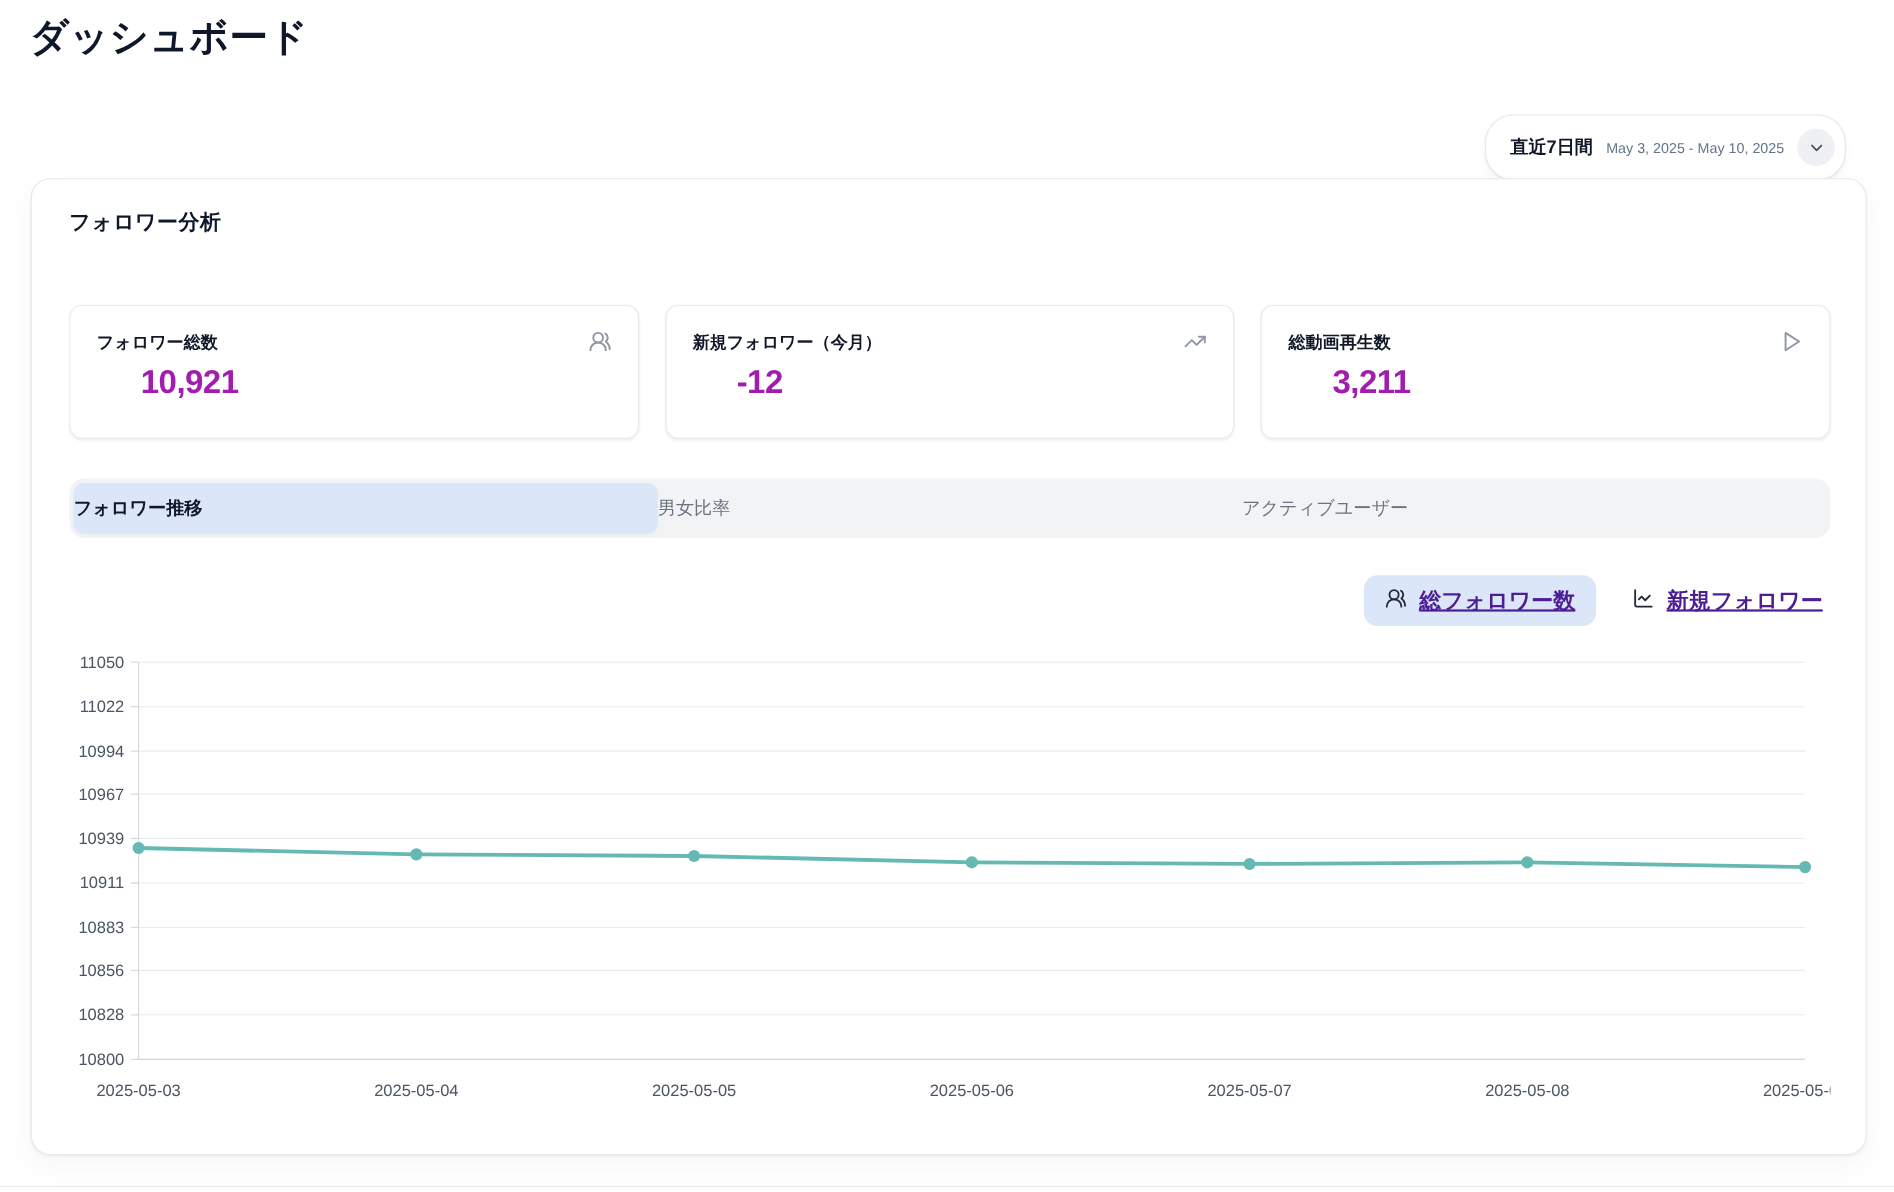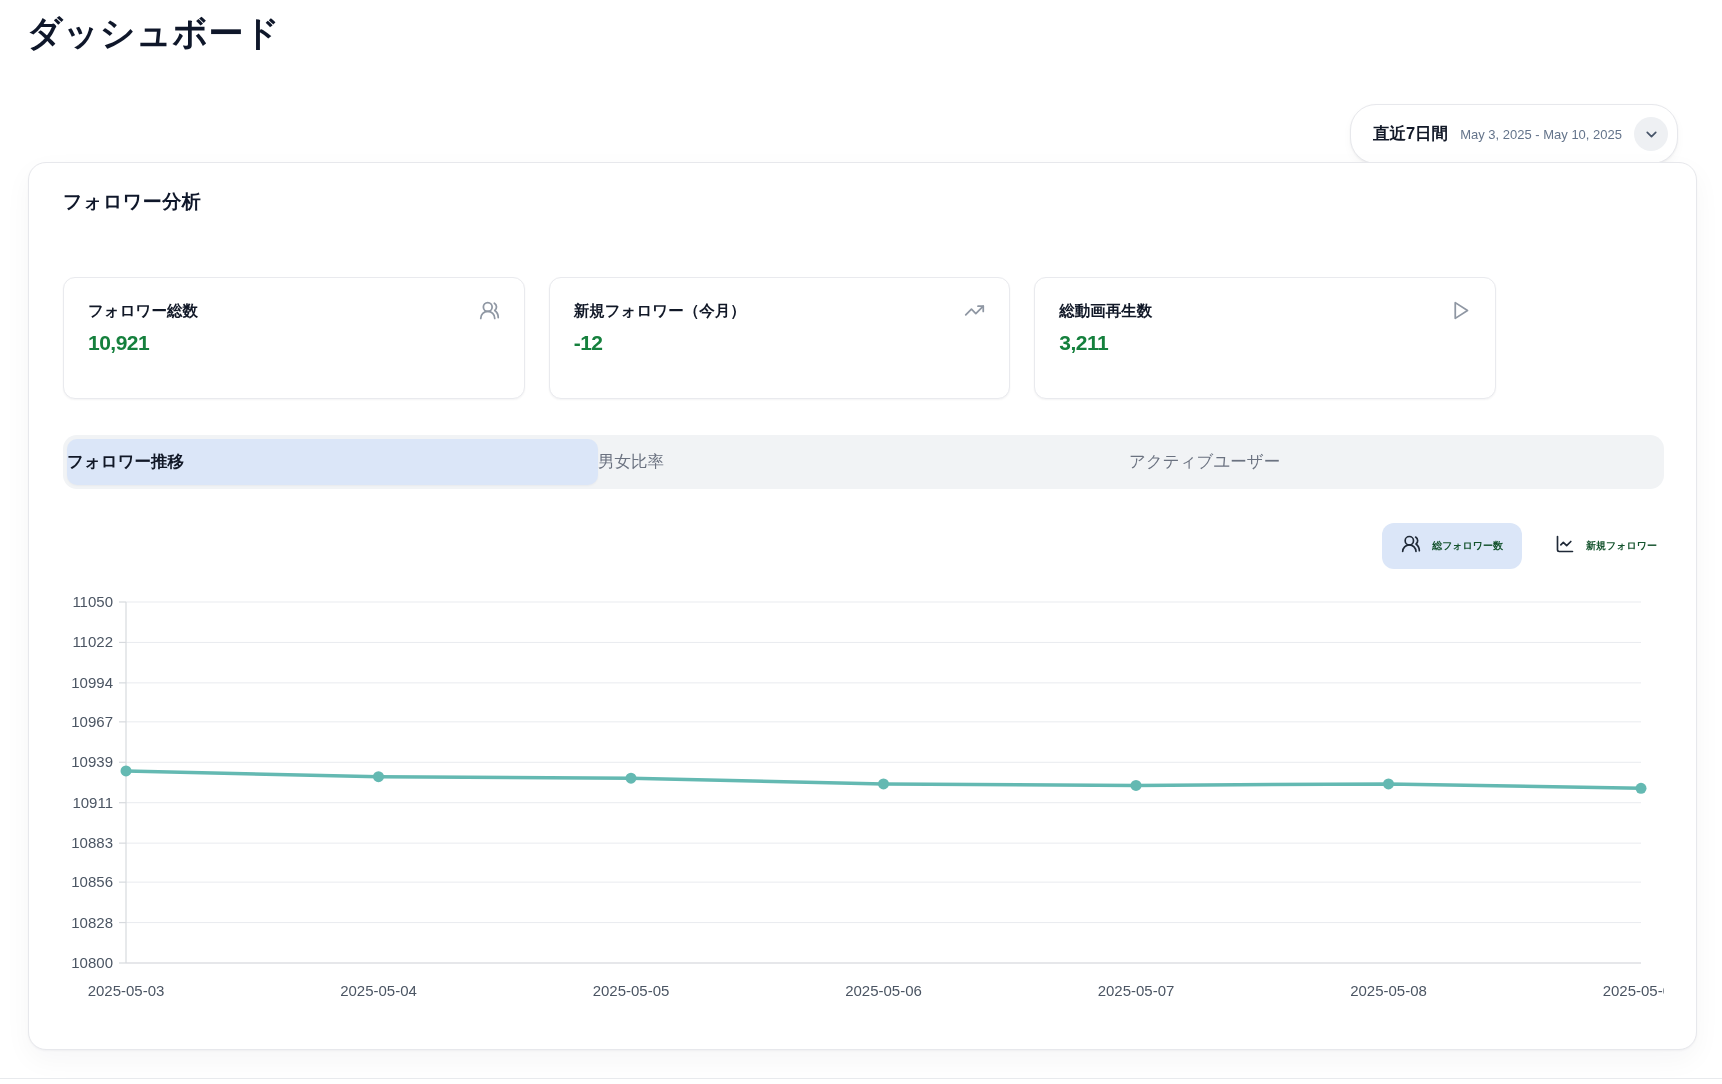--- a/index.html
+++ b/index.html
@@ -20,43 +20,43 @@
   .chev-circle { width:34px; height:34px; border-radius:50%; background:#eef0f3;
                  display:flex; align-items:center; justify-content:center; color:#475569; }
 
   .panel { position:absolute; left:28px; top:162px; width:1669px; height:888px;
            background:#fff; border:1px solid #e7e8ec; border-radius:18px;
            box-shadow:0 1px 2px rgba(16,24,40,.04), 0 10px 28px rgba(16,24,40,.04); }
 
   .section-title { position:absolute; left:34px; top:26px; font-size:19px; font-weight:800;
                    color:#0f172a; letter-spacing:.5px; }
 
-  .cards { position:absolute; left:34px; top:114px; width:1433px; height:122px;
+  .cards { position:absolute; left:34px; top:114px; width:1601px; height:122px;
            display:flex; gap:24px; }
   .card { position:relative; flex:1; background:#fff; border:1px solid #e9eaee;
           border-radius:12px; padding:23px 24px;
           box-shadow:0 1px 2px rgba(16,24,40,.05); }
   .card .clabel { font-size:15.5px; font-weight:600; color:#111827; }
-  .card .cvalue { margin-top:9px; font-size:21px; font-weight:800; color:#15803d;
-                  letter-spacing:-.5px; }
+  .card .cvalue { margin-top:9px; font-size:30px; font-weight:800; color:#a21caf;
+                  letter-spacing:-.5px;margin-left:40px; }
   .card .cicon { position:absolute; right:24px; top:22px; color:#8f97a3; }
 
   .tabbar { position:absolute; left:34px; top:272px; width:1601px; height:54px;
             background:#f1f3f5; border-radius:14px; display:flex; padding:4px; }
   .tab { flex:1; display:flex; align-items:center; 
          font-size:16.5px; font-weight:500; color:#6b7280; border-radius:10px; cursor:pointer; }
   .tab.active { background:#dbe6f8; color:#111827; font-weight:700;
                 box-shadow:0 1px 2px rgba(16,24,40,.04); }
 
   .toggles { position:absolute; top:360px; right:20px; height:46px;
              display:flex; align-items:center; gap:14px; }
   .toggle { display:flex; align-items:center; gap:11px; height:46px; padding:0 19px;
             border-radius:12px; cursor:pointer; color:#1f2937; }
   .toggle.active { background:#dbe6f8; }
-  .toggle .tlabel { font-size:10px; font-weight:600; color:#14532d; white-space:nowrap; }
+  .toggle .tlabel { font-size:20px; font-weight:600; color:#4c1d95; white-space:nowrap;text-decoration:underline; }
 
   .chart-wrap { position:absolute; left:34px; top:418px; width:1601px; height:440px; }
   svg text { font-family:"Liberation Sans","DejaVu Sans",sans-serif; }
 
   .bottom-divider { position:absolute; left:0; top:1078px; width:1722px; height:1px;
                     background:#e8eaed; }
 </style>
 </head>
 <body>
 

